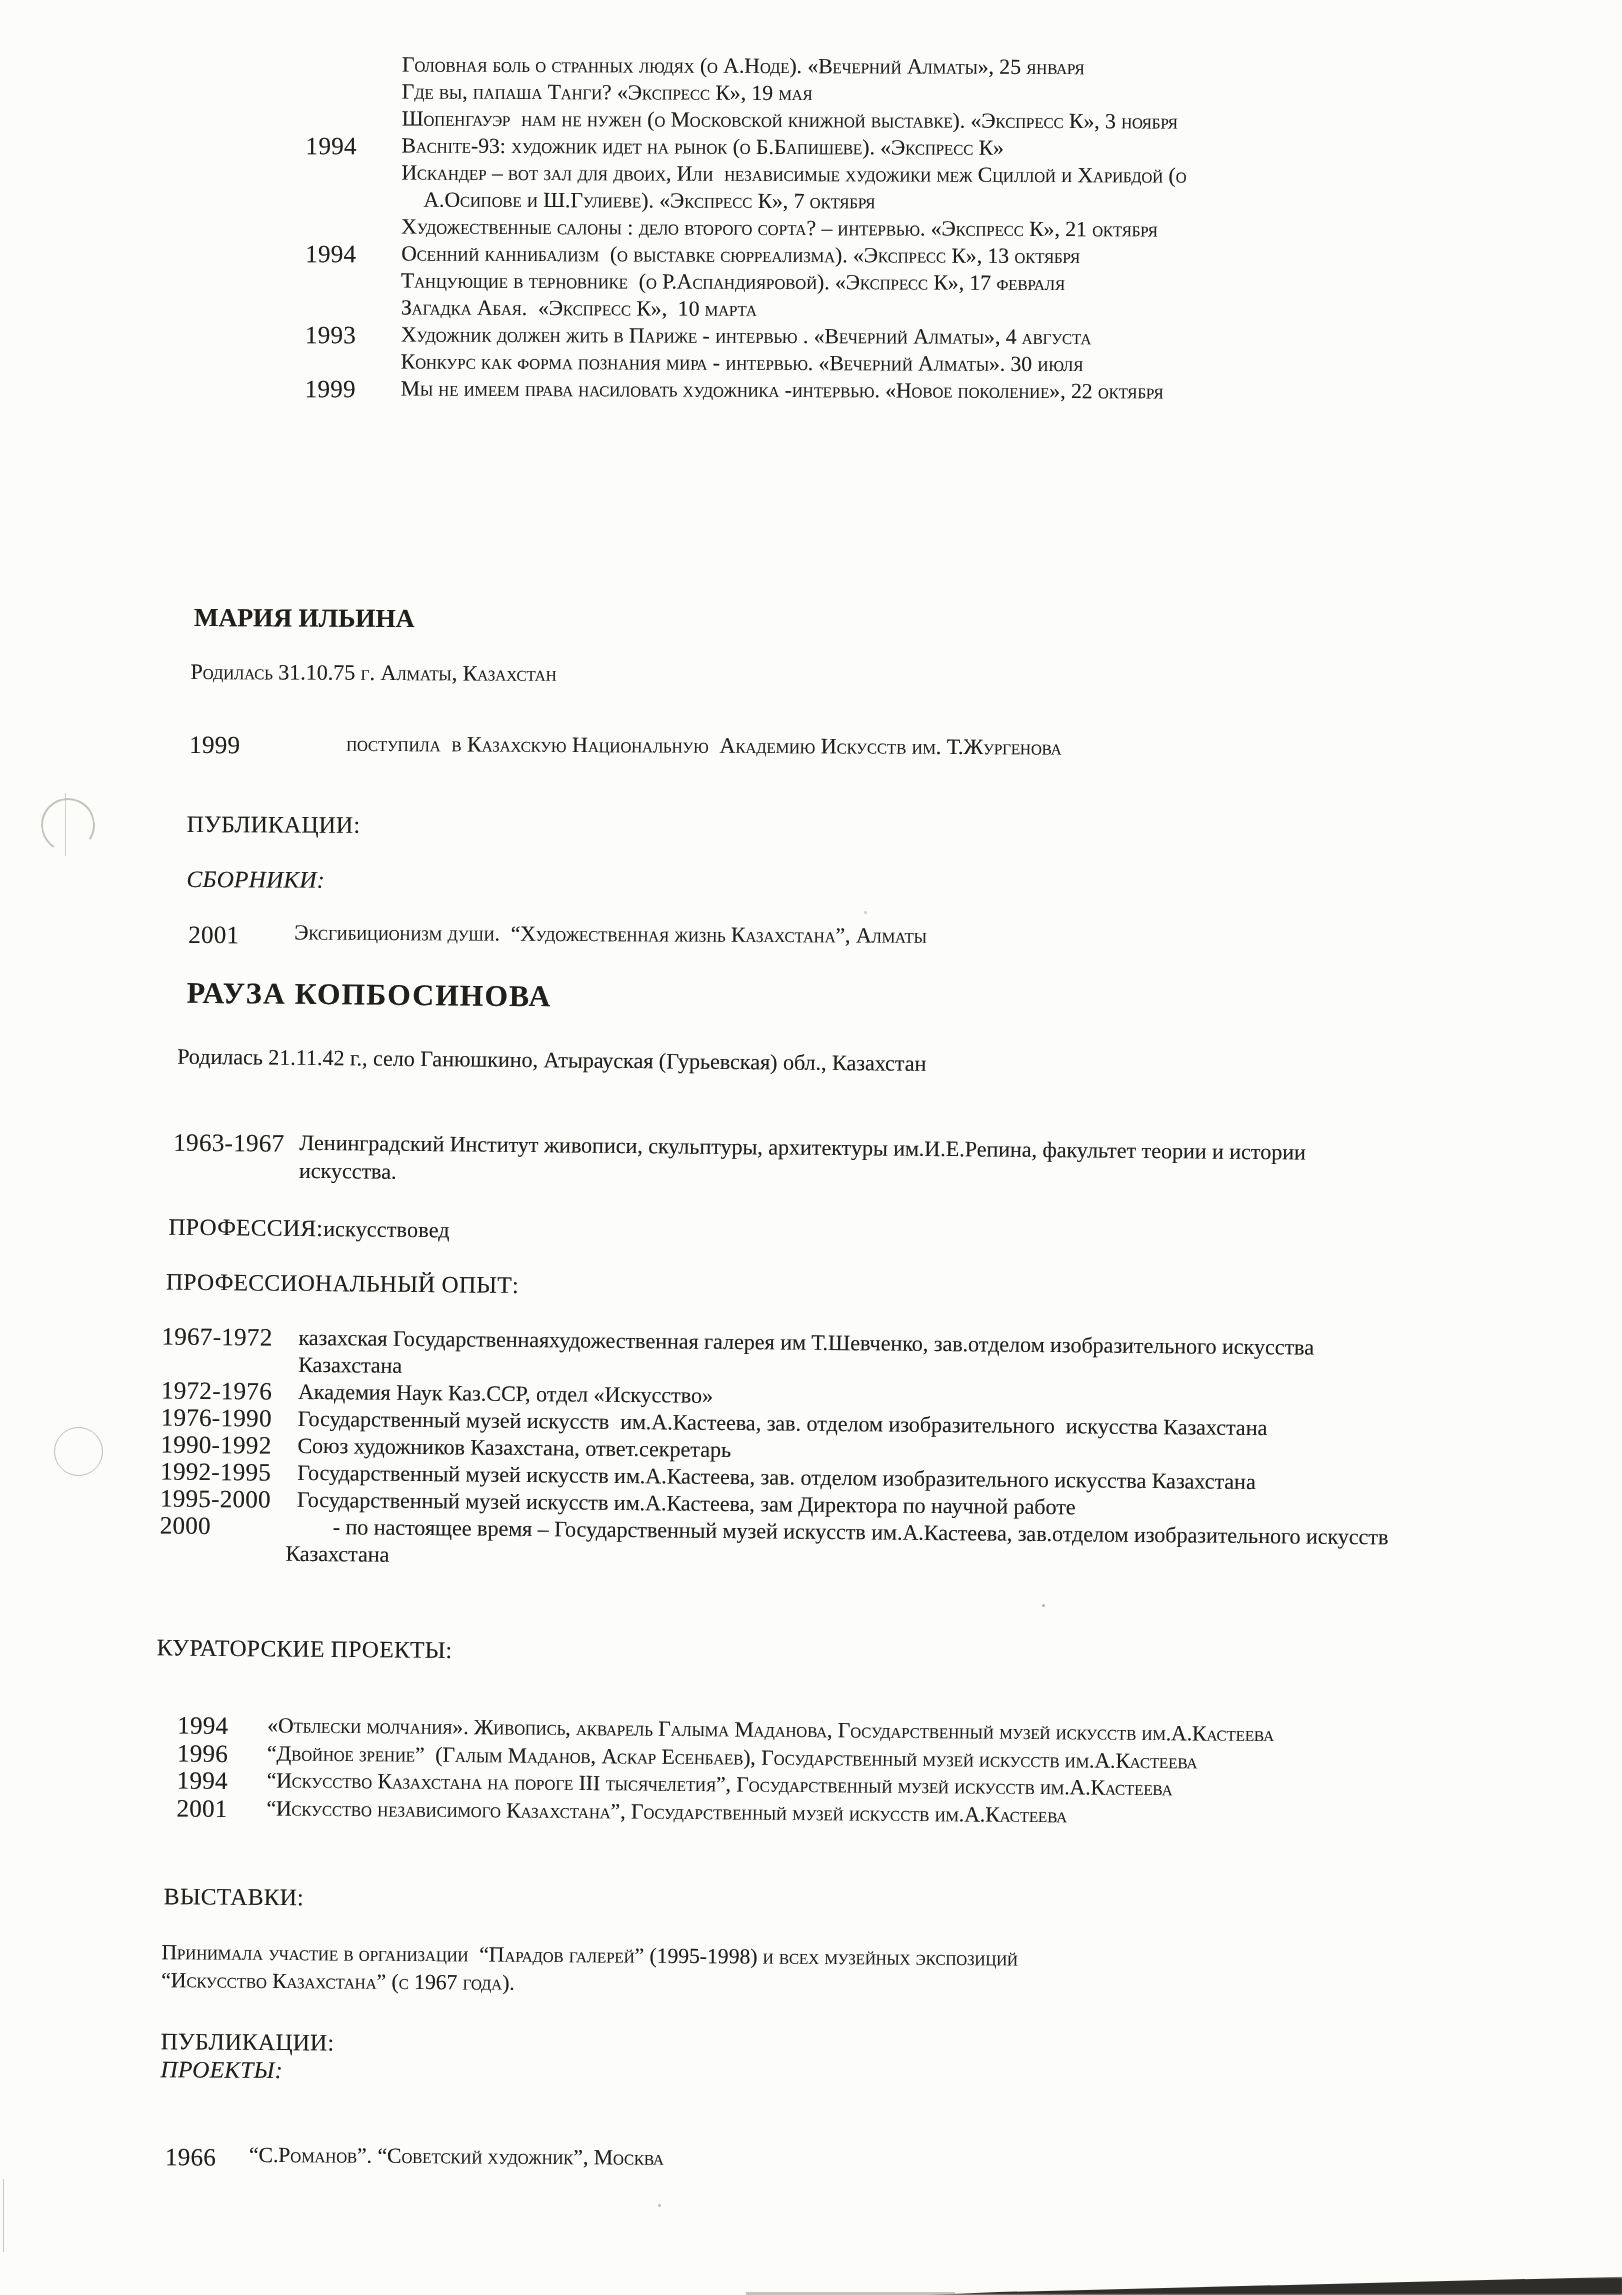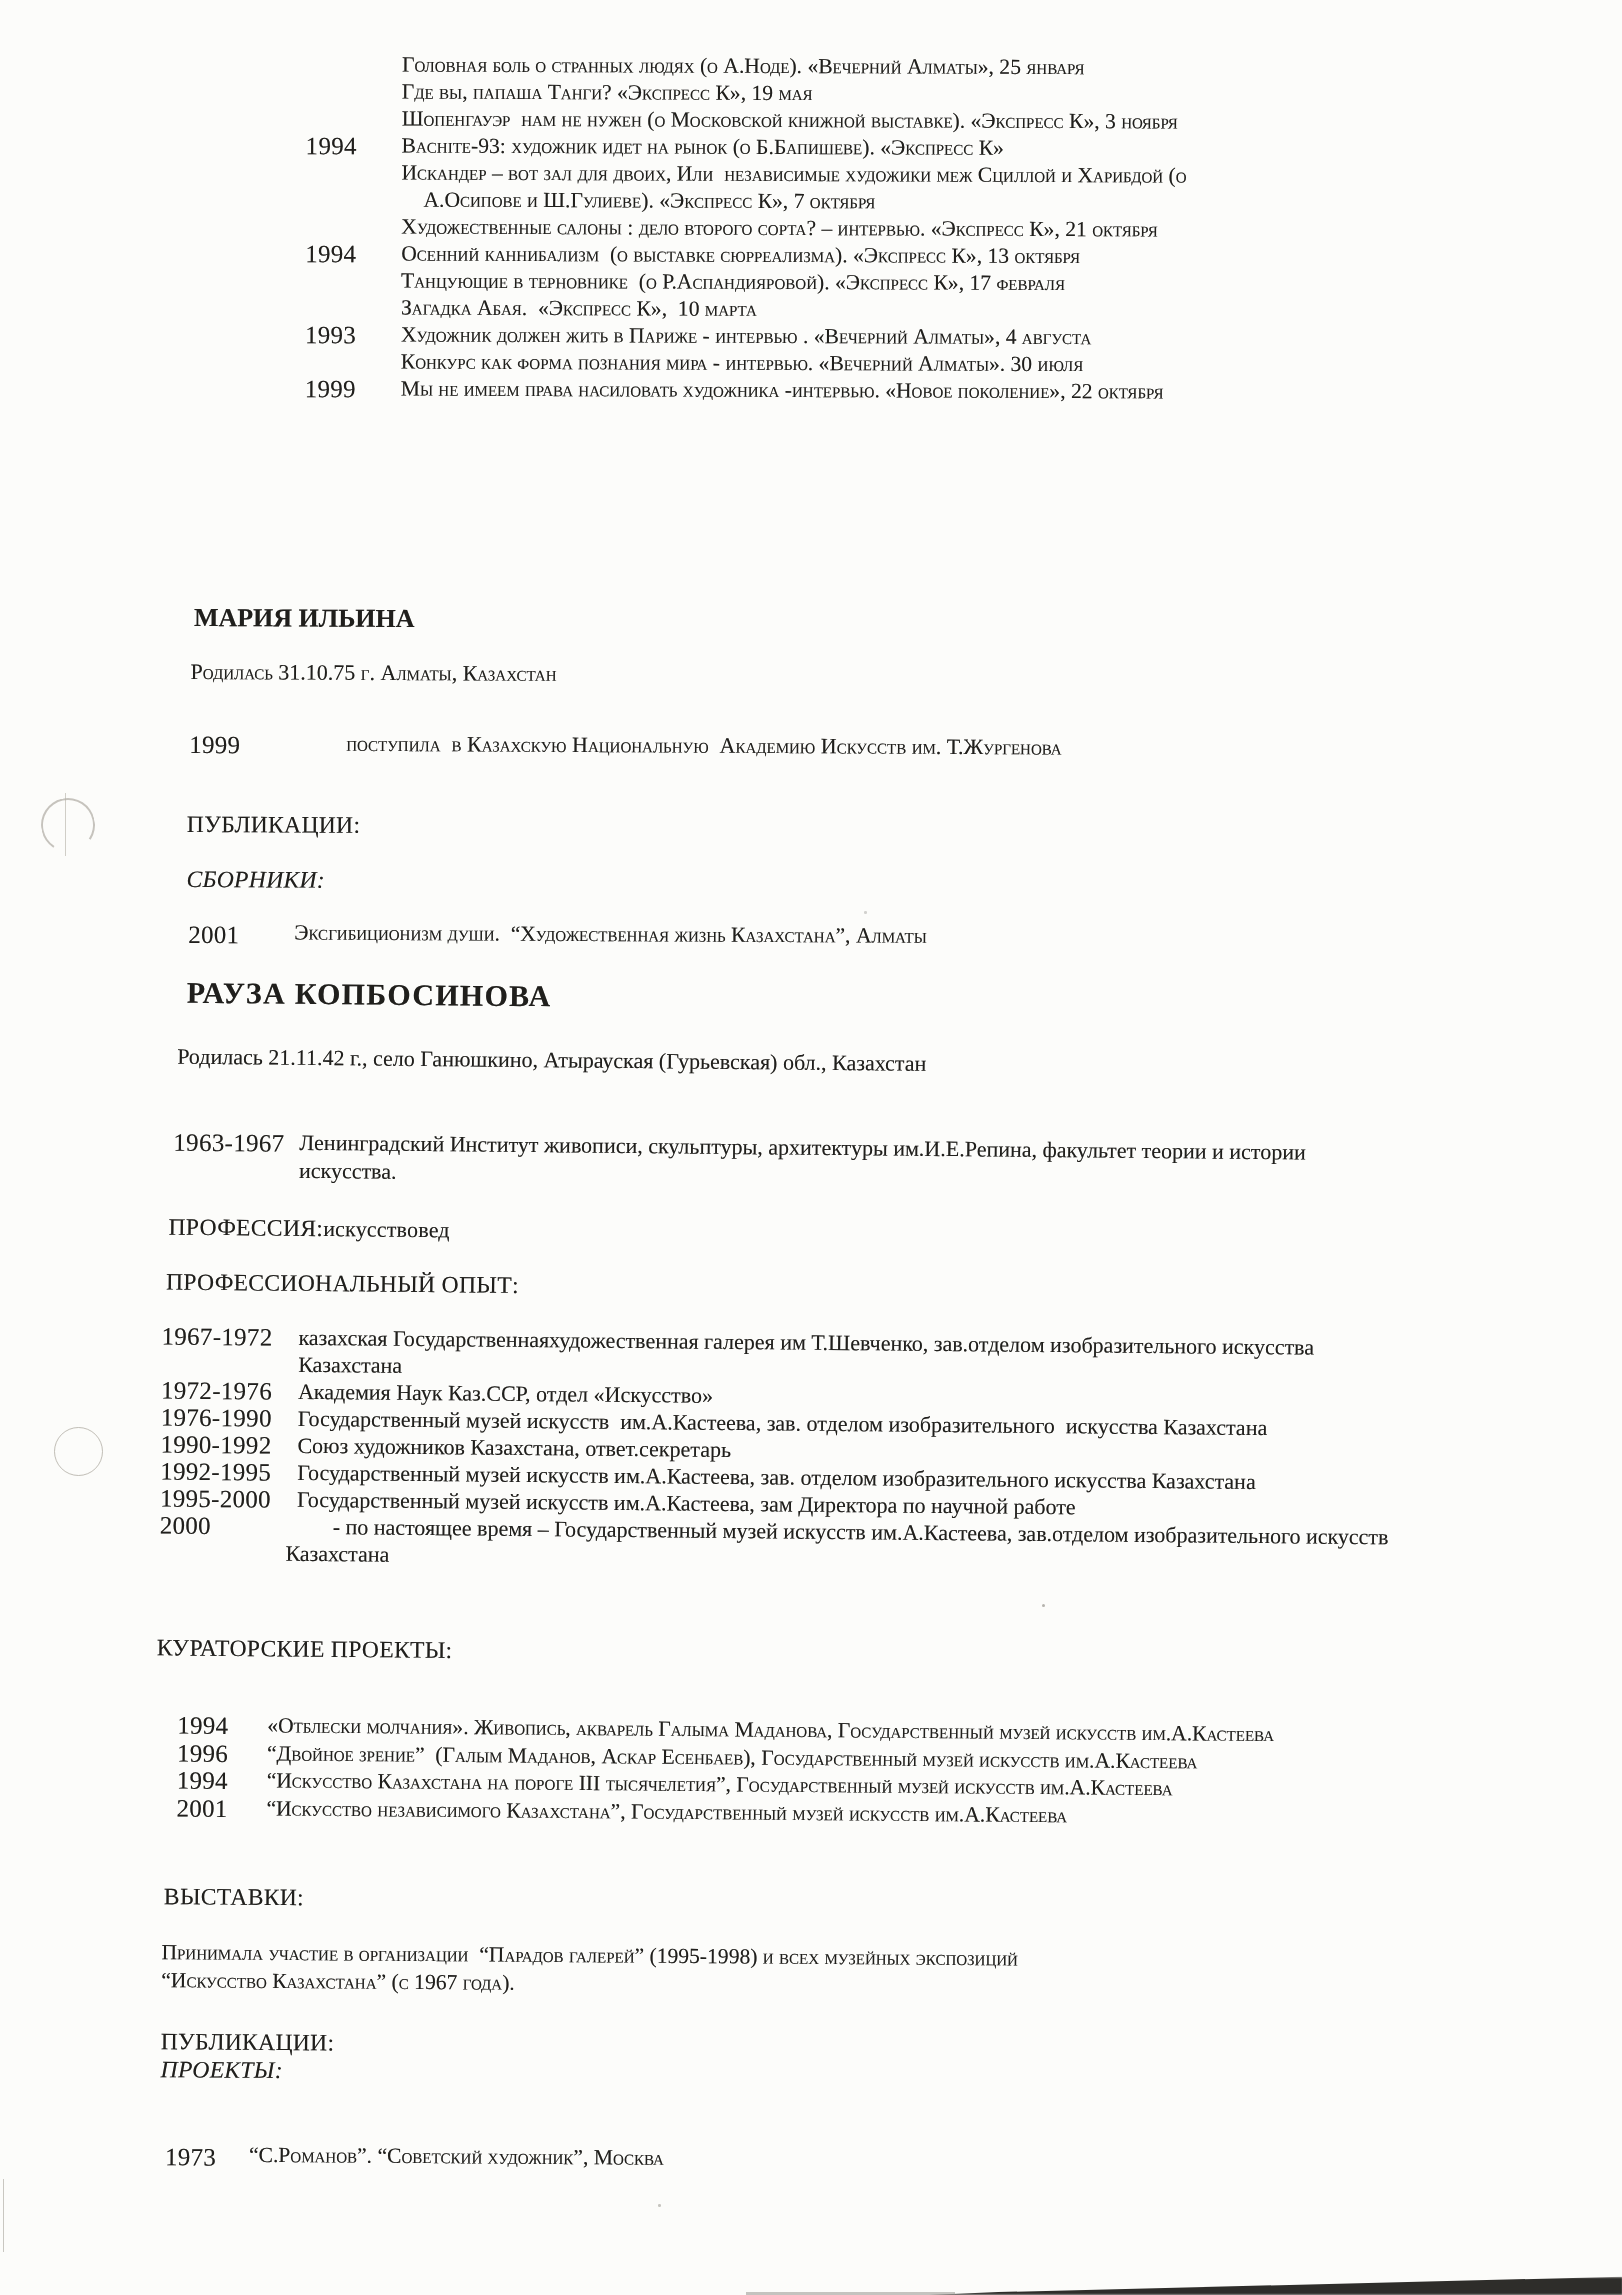--- a/index.html
+++ b/index.html
@@ -224,21 +224,21 @@
 
   <section id="final">
     <div class="abs hsec" style="left:164px;top:0;">ВЫСТАВКИ:</div>
     <div class="abs sc body33" style="left:162px;top:56px;line-height:27.5px;">
       <span class="xline">Принимала участие в организации  “Парадов галерей” (1995-1998) и всех музейных экспозиций</span>
       <span class="xline">“Искусство Казахстана” (с 1967 года).</span>
     </div>
     <div class="abs hsec" style="left:162px;top:145px;">ПУБЛИКАЦИИ:</div>
     <div class="abs hsec ital" style="left:162px;top:173px;">ПРОЕКТЫ:</div>
     <div class="abs" style="left:0;top:259px;width:1623px;">
-      <span class="t yr abs" style="left:167px;top:1.3px;">1973</span>
+      <span class="t yr abs" style="left:167px;top:1.3px;">1966</span>
       <span class="t sc body33 abs" style="left:251px;top:0;">“С.Романов”. “Советский художник”, Москва</span>
     </div>
   </section>
 
   <div class="abs hole1"></div>
   <div class="abs hole1-line"></div>
   <div class="abs hole2"></div>
   <div class="abs edge-line"></div>
   <div class="abs speck s1"></div>
   <div class="abs speck s2"></div>

